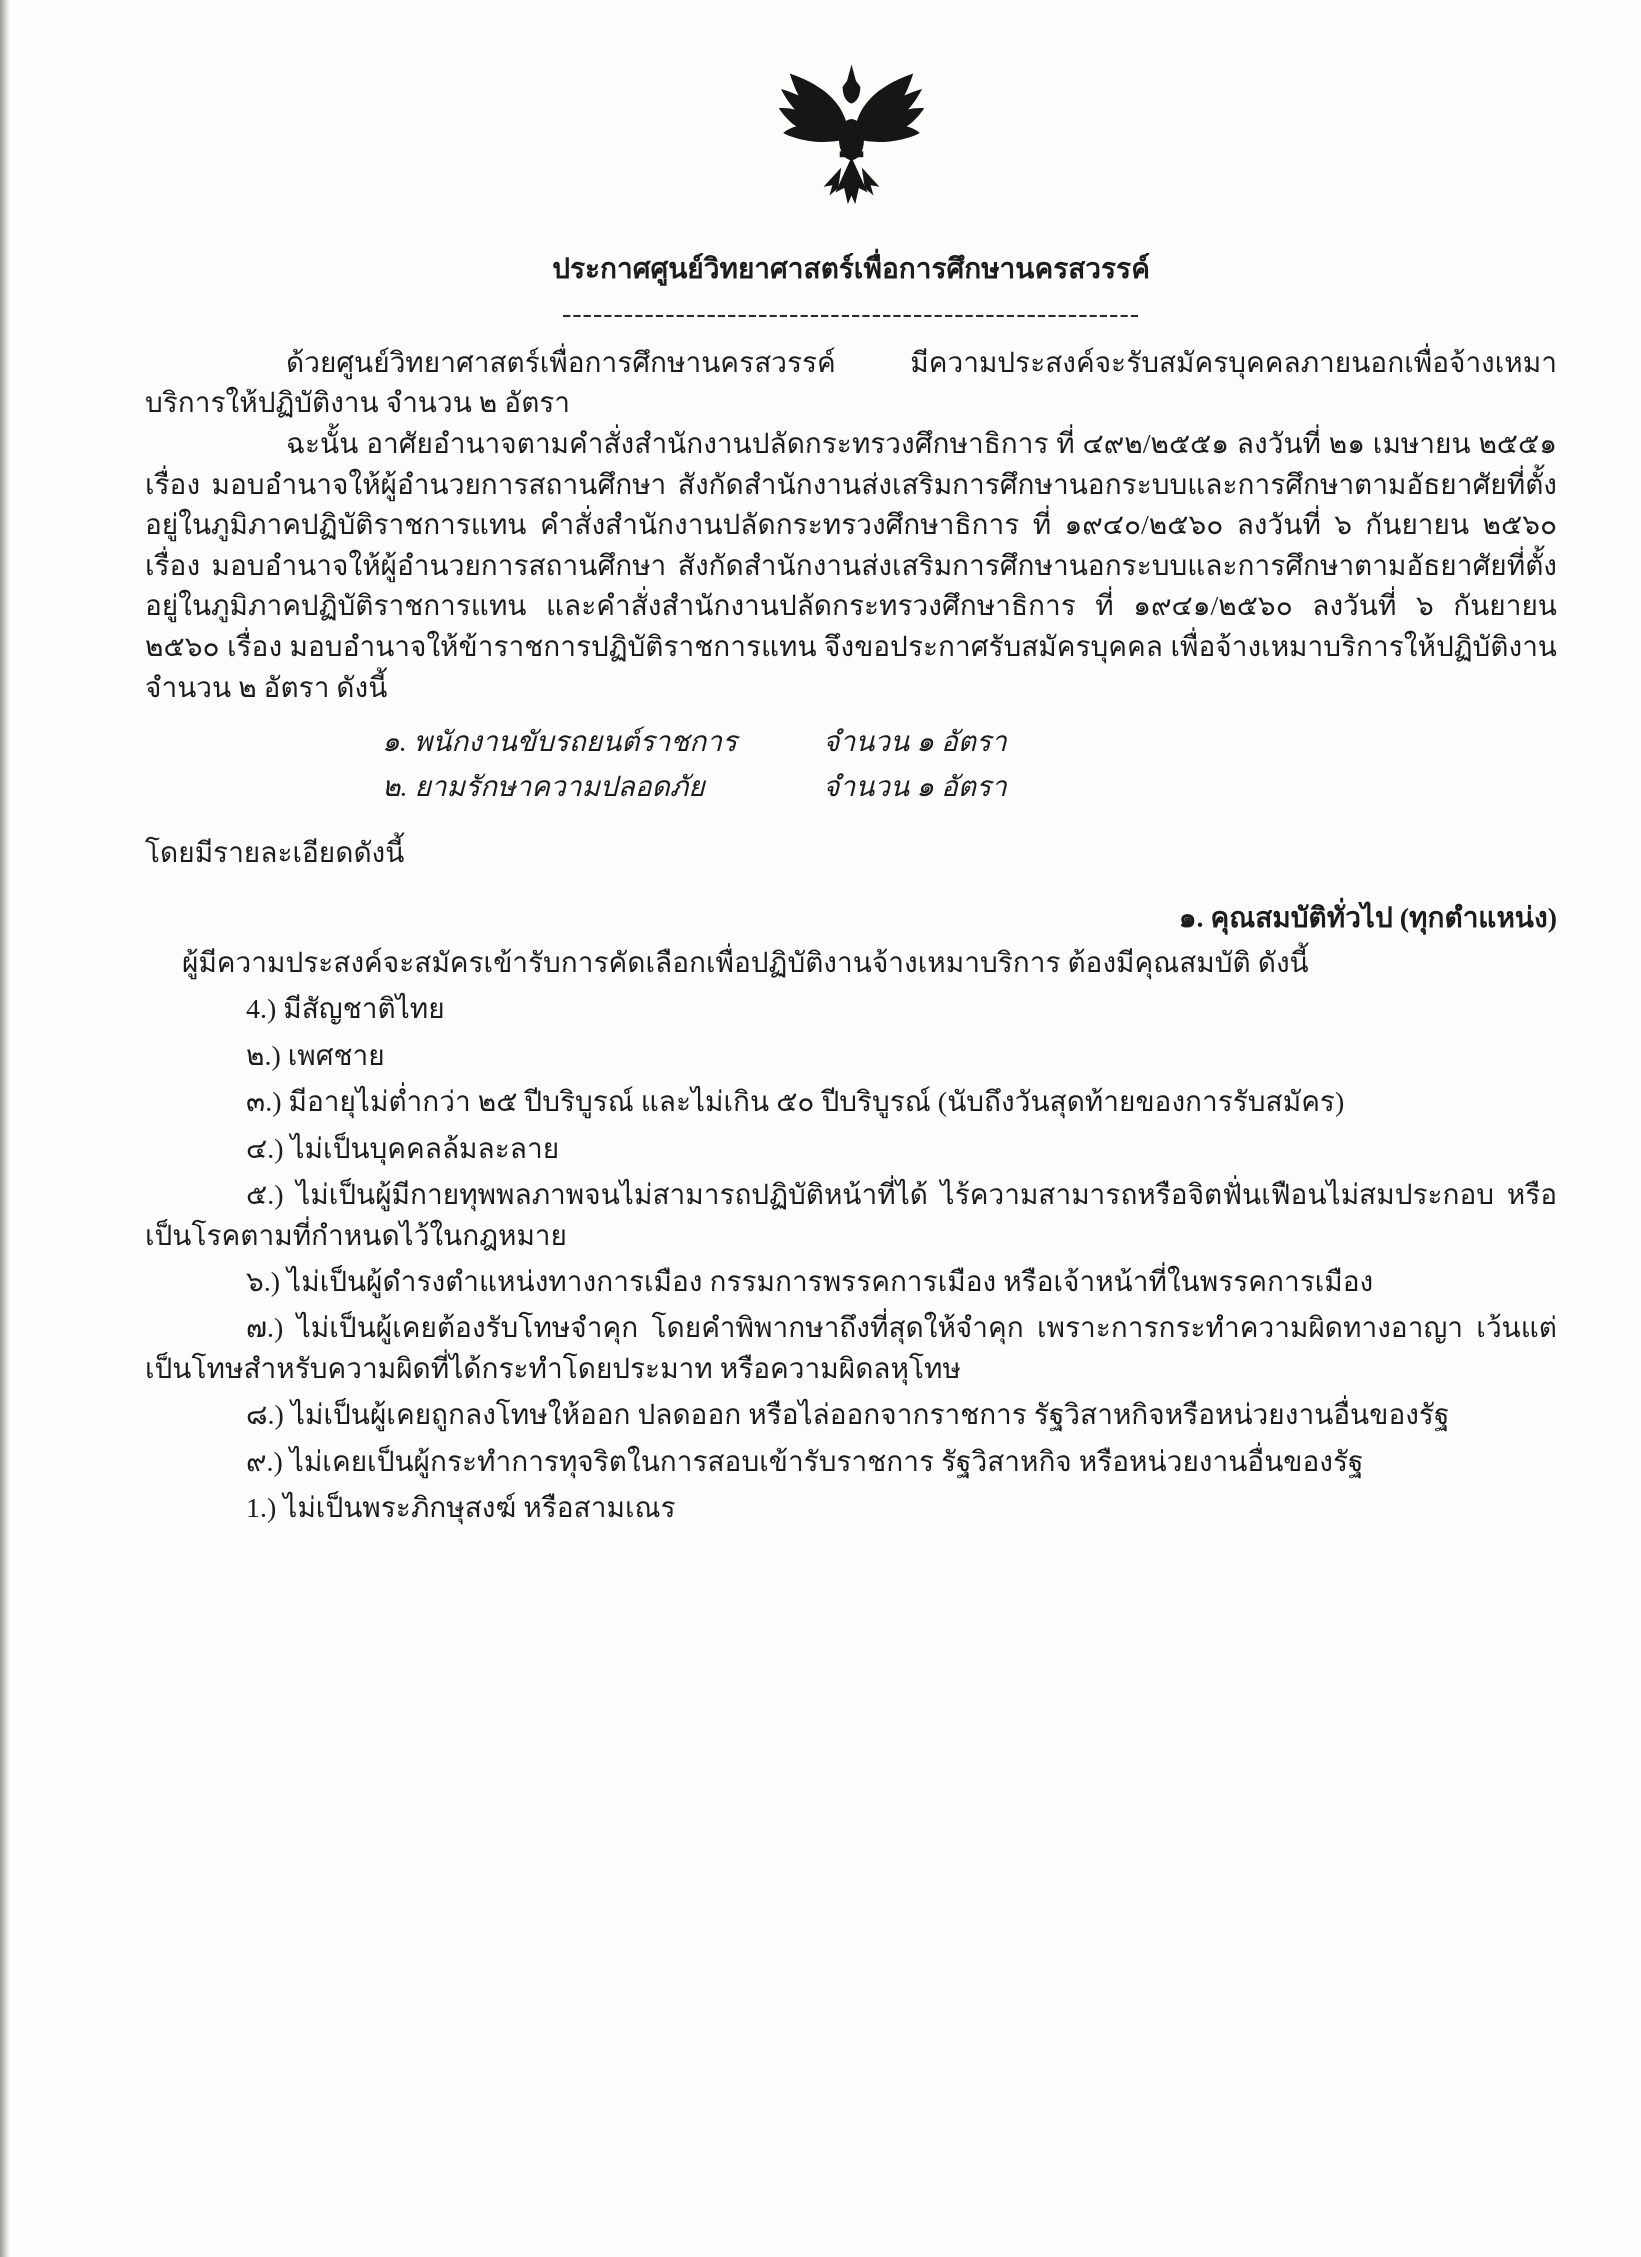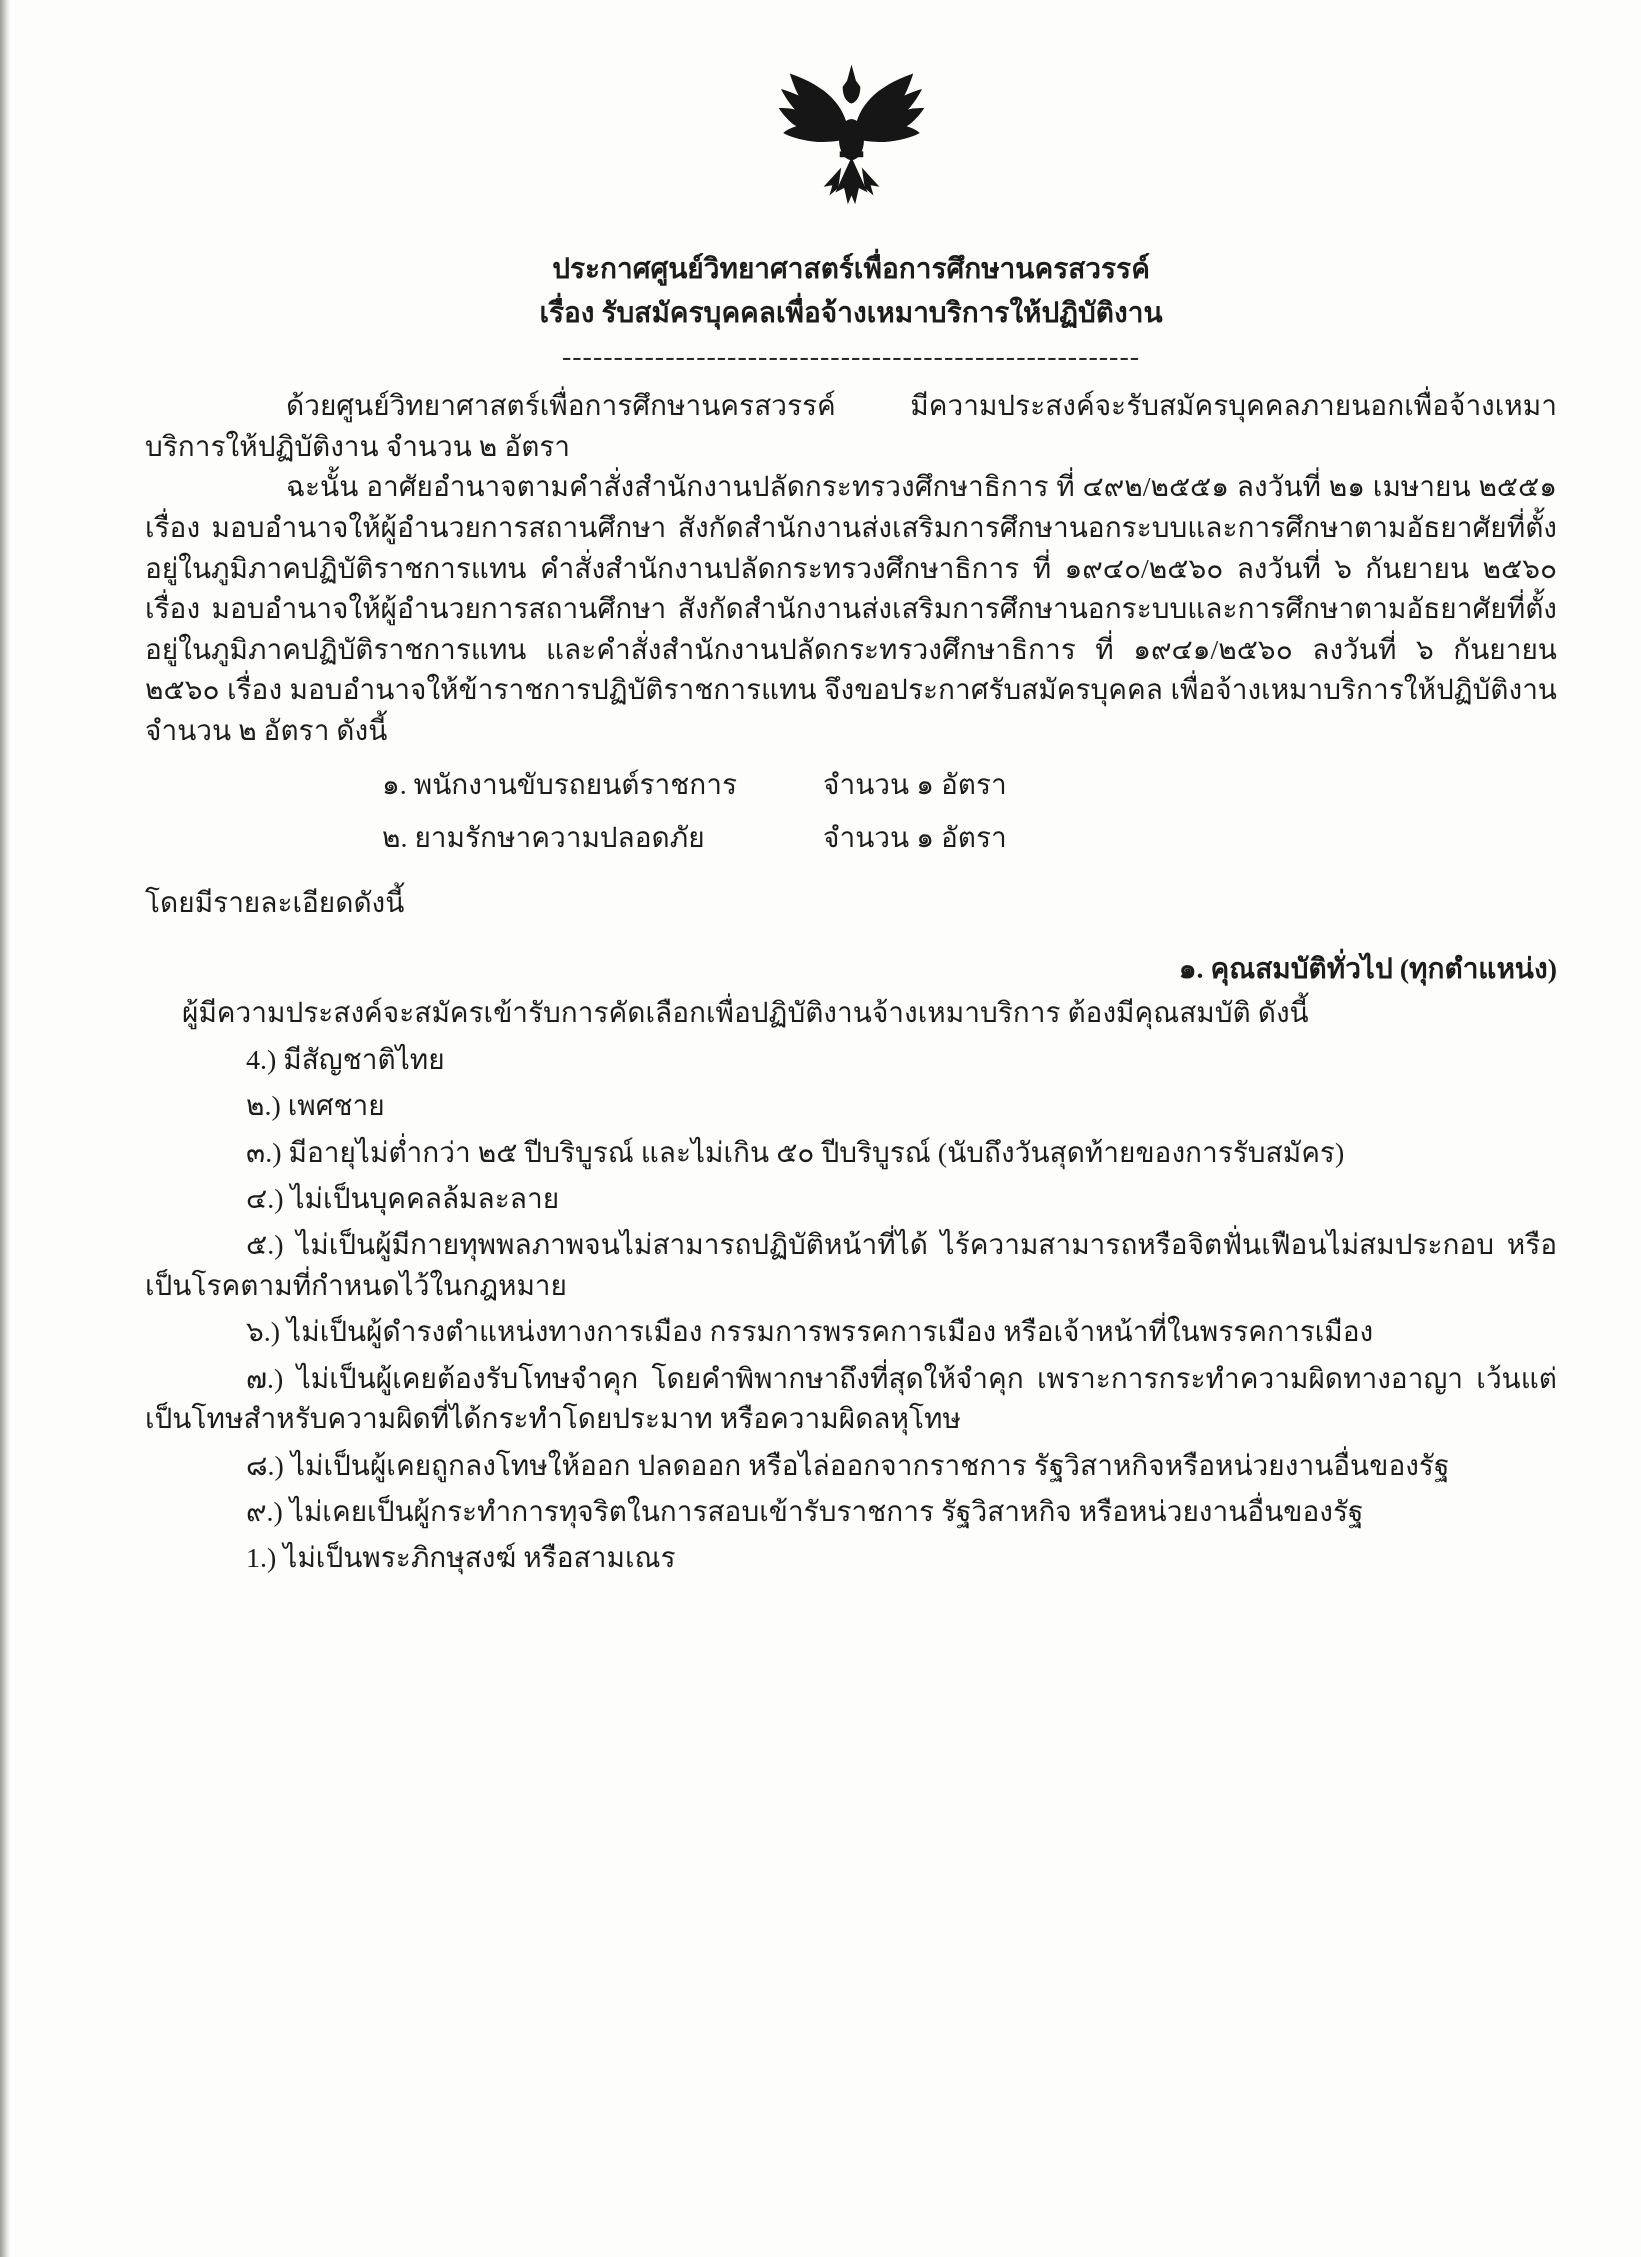--- a/index.html
+++ b/index.html
@@ -49,22 +49,23 @@
   }
   p.body-par {
     margin: 0;
     text-align: justify;
     text-indent: 141px;
   }
   .positions {
     margin: 13.5px 0 7.7px 0;
   }
   .position-row {
-    margin: 12px 0;
+    margin: 5px 0;
     padding-left: 237px;
+    font-style: italic;
   }
   .position-row .pos-label {
     display: inline-block;
     width: 434px;
   }
   .details-lead {
     margin: 25px 0 17.4px 0;
   }
   .section-heading {
     font-weight: bold;
@@ -105,21 +106,20 @@
         <path d="M100,128 L78,176 L90,170 L95,192 L100,180 L105,192 L110,170 L122,176 Z"></path>
 
         <path d="M86,142 L62,168 L74,166 L70,180 L82,170 Z"></path>
         <path transform="translate(200,0) scale(-1,1)" d="M86,142 L62,168 L74,166 L70,180 L82,170 Z"></path>
       </svg>
     </span>
   </div>
 
   <div class="title-block">
     <div>ประกาศศูนย์วิทยาศาสตร์เพื่อการศึกษานครสวรรค์</div>
-    <div>เรื่อง  รับสมัครบุคคลเพื่อจ้างเหมาบริการให้ปฏิบัติงาน</div>
   </div>
   <div class="divider">--------------------------------------------------------</div>
 
   <p class="body-par">ด้วยศูนย์วิทยาศาสตร์เพื่อการศึกษานครสวรรค์ มีความประสงค์จะรับสมัครบุคคลภายนอกเพื่อจ้างเหมาบริการให้ปฏิบัติงาน  จำนวน ๒ อัตรา</p>
   <p class="body-par">ฉะนั้น อาศัยอำนาจตามคำสั่งสำนักงานปลัดกระทรวงศึกษาธิการ ที่ ๔๙๒/๒๕๕๑  ลงวันที่ ๒๑ เมษายน ๒๕๕๑ เรื่อง มอบอำนาจให้ผู้อำนวยการสถานศึกษา สังกัดสำนักงานส่งเสริมการศึกษานอกระบบและการศึกษาตามอัธยาศัยที่ตั้งอยู่ในภูมิภาคปฏิบัติราชการแทน คำสั่งสำนักงานปลัดกระทรวงศึกษาธิการ ที่ ๑๙๔๐/๒๕๖๐ ลงวันที่ ๖ กันยายน ๒๕๖๐ เรื่อง มอบอำนาจให้ผู้อำนวยการสถานศึกษา สังกัดสำนักงานส่งเสริมการศึกษานอกระบบและการศึกษาตามอัธยาศัยที่ตั้งอยู่ในภูมิภาคปฏิบัติราชการแทน และคำสั่งสำนักงานปลัดกระทรวงศึกษาธิการ ที่ ๑๙๔๑/๒๕๖๐ ลงวันที่ ๖ กันยายน ๒๕๖๐ เรื่อง มอบอำนาจให้ข้าราชการปฏิบัติราชการแทน จึงขอประกาศรับสมัครบุคคล เพื่อจ้างเหมาบริการให้ปฏิบัติงาน จำนวน ๒ อัตรา  ดังนี้</p>
 
   <div class="positions">
     <div class="position-row">
       <span class="pos-label">๑. พนักงานขับรถยนต์ราชการ</span>
       <span class="pos-count">จำนวน  ๑  อัตรา</span>

